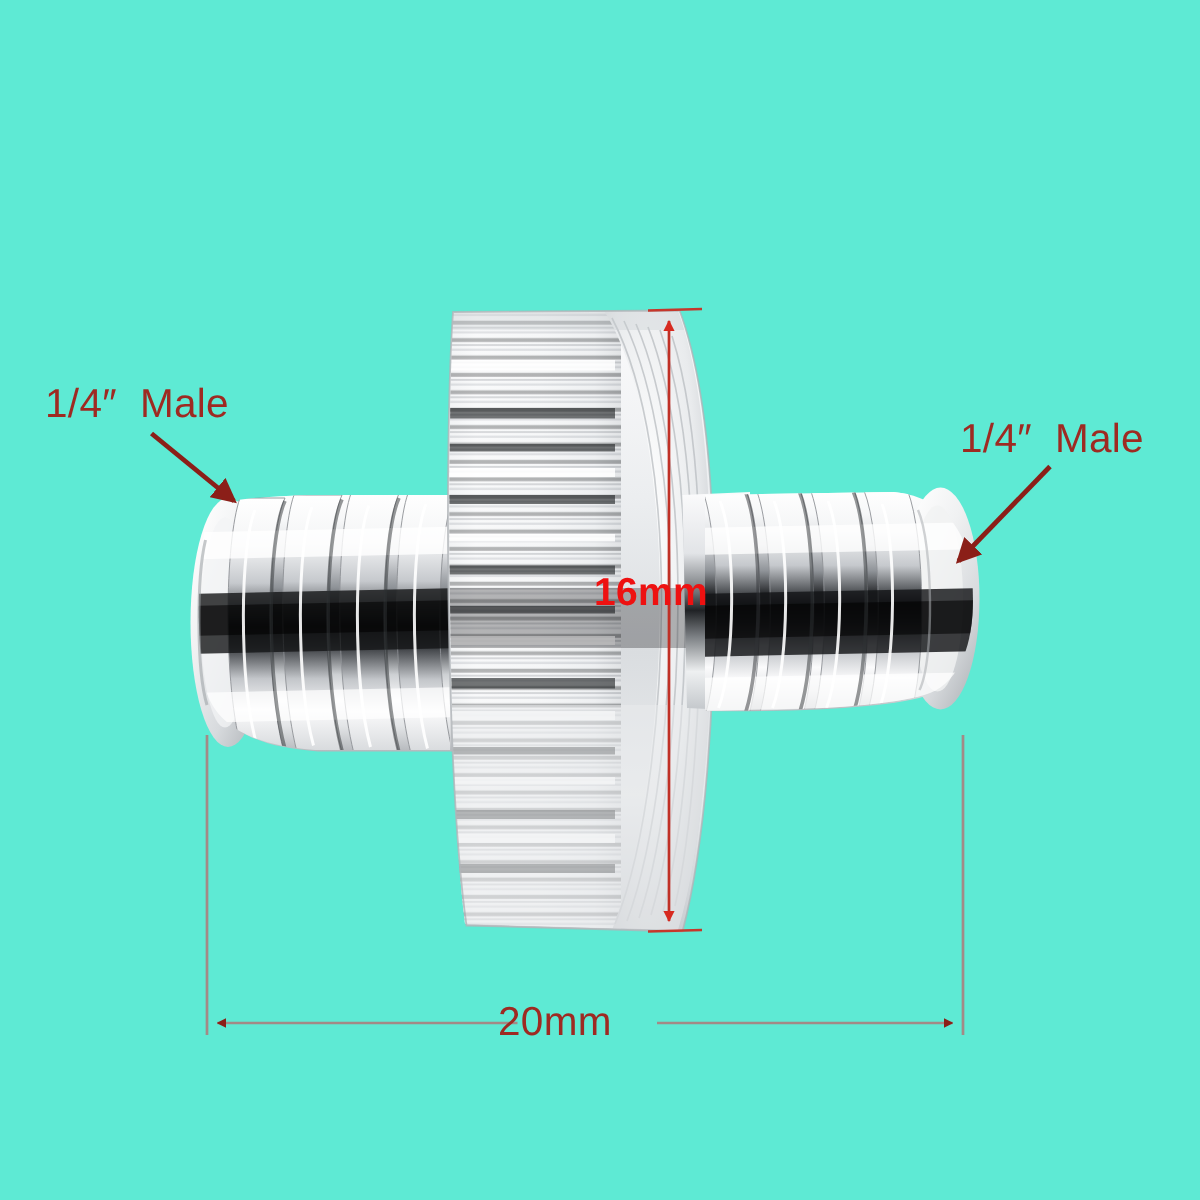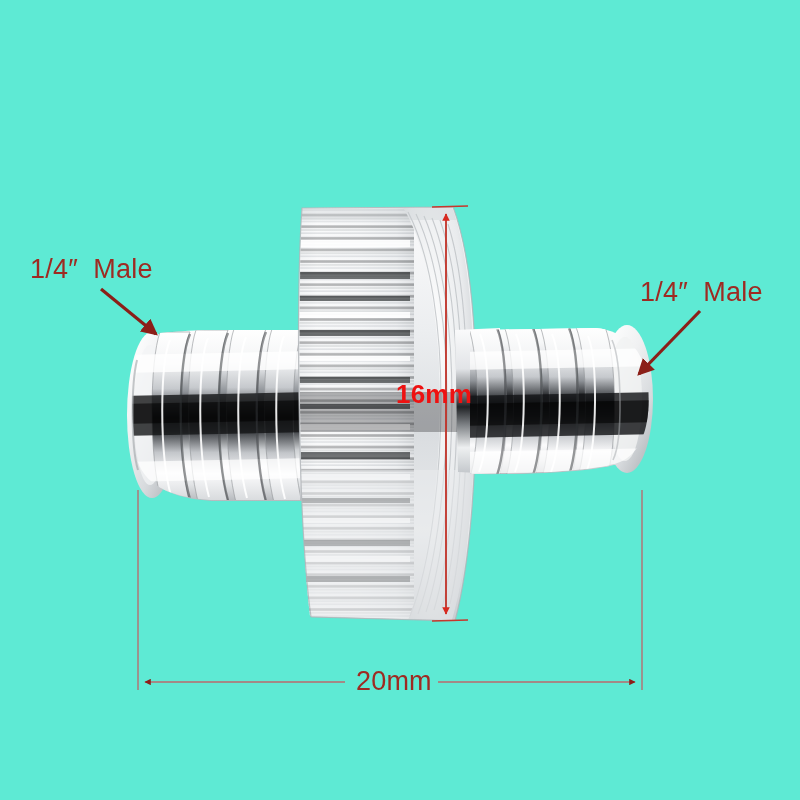--- a/index.html
+++ b/index.html
@@ -41,21 +41,21 @@
   }
   #label-height {
     left: 396px;
     top: 379px;
     font-size: 26px;
     font-weight: 700;
     color: #ee1111;
     text-align: center;
   }
   #label-width {
-    left: 356px;
+    left: 332px;
     top: 666px;
     font-size: 27px;
     color: #9e2a22;
   }
 </style>
 </head>
 <body>
 
 <div id="stage">
 

